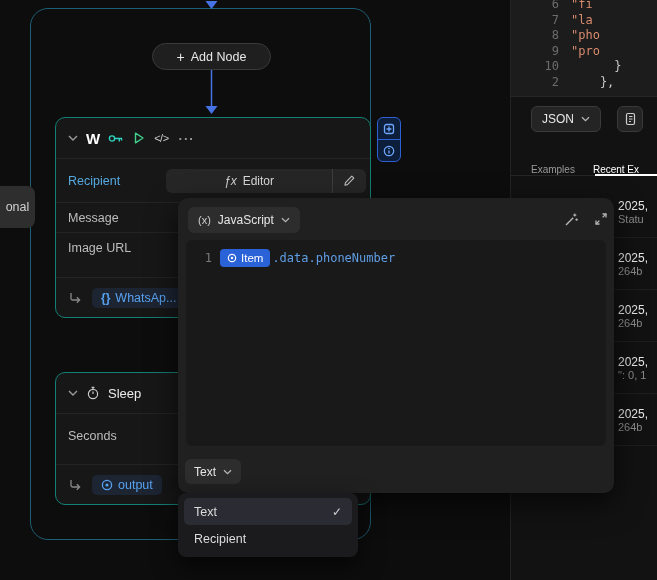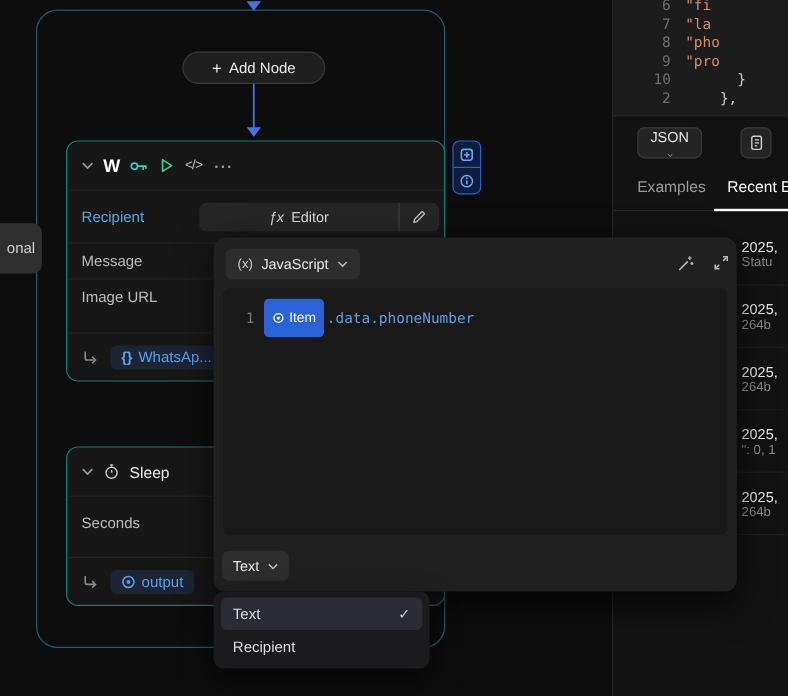--- a/index.html
+++ b/index.html
@@ -67,28 +67,28 @@
                font-family:"DejaVu Sans Mono", monospace; font-size:12px; padding-top:0; }
   .code-line { display:flex; height:15.5px; line-height:15.5px; }
   .code-line:first-child { margin-top:-3px; }
   .ln { width:48px; text-align:right; color:#6d6d6d; flex:none; }
   .ct { margin-left:12px; white-space:pre; }
   .ct.str { color:#d98b6d; }
   .ct.plain { color:#c9c9c9; }
 
   .json-btn { position:absolute; left:20px; top:106px; height:26px; padding:0 10px;
               background:#242424; border:1px solid #3a3a3a; border-radius:6px;
-              display:flex; align-items:center; gap:7px; font-size:12px; color:#e8e8e8; cursor:pointer;flex-direction:column; }
+              display:flex; align-items:center; gap:7px; font-size:12px; color:#e8e8e8; cursor:pointer; }
   .doc-btn { position:absolute; left:106px; top:106px; width:26px; height:26px;
              background:#242424; border:1px solid #3a3a3a; border-radius:6px;
              display:flex; align-items:center; justify-content:center; cursor:pointer; }
 
   .tabs { position:absolute; left:0; top:148px; width:147px; height:28px;
           border-bottom:1px solid #262626; display:flex; gap:18px; padding-left:20px;
-          align-items:flex-start; font-size:13px; }
+          align-items:flex-end; font-size:10px; }
   .tab { color:#9a9a9a; cursor:pointer; white-space:nowrap; }
   .tab.active { color:#ffffff; }
   .tab-underline { position:absolute; left:84px; top:174px; width:63px; height:2px; background:#ffffff; }
 
   .exec { position:absolute; left:0; top:186px; width:147px; }
   .exec-item { height:52px; padding:13px 0 0 107px; border-bottom:1px solid #1e1e1e;
                overflow:hidden; cursor:pointer; }
   .exec-title { font-size:12px; color:#e8e8e8; white-space:nowrap; }
   .exec-sub { font-size:11px; color:#8b8b8b; margin-top:0; white-space:nowrap; }
 
@@ -101,21 +101,21 @@
   .vars-glyph { font-size:11px; color:#cfcfcf; }
   .icon-btn { position:absolute; top:12px; width:18px; height:18px; display:flex;
               align-items:center; justify-content:center; cursor:pointer; }
   .wand-pos { left:384px; } .expand-pos { left:414px; }
   .code-surface { position:absolute; left:8px; top:42px; width:420px; height:206px;
                   background:#191919; border-radius:6px; }
   .expr-line { display:flex; align-items:center; padding-top:9px; }
   .pln { width:26px; text-align:right; color:#787878; font-size:12px;
          font-family:"DejaVu Sans Mono", monospace; flex:none; }
   .item-pill { margin-left:8px; display:inline-flex; align-items:center; gap:4px;
-               background:#2a62d8; color:#ffffff; font-size:11.5px; height:32px;
+               background:#2a62d8; color:#ffffff; font-size:11.5px; height:18px;
                padding:0 7px; border-radius:4px; cursor:pointer; }
   .expr { margin-left:2px; font-family:"DejaVu Sans Mono", monospace; font-size:12px; color:#5f9ee6; }
   .text-btn { position:absolute; left:7px; top:261px; height:25px; padding:0 9px;
               background:#2d2d2d; border-radius:6px; display:flex; align-items:center; gap:7px;
               font-size:12px; color:#e6e6e6; cursor:pointer; }
 
   
   .lang-menu { position:absolute; left:178px; top:493px; width:180px; background:#1b1b1e;
                border-radius:8px; box-shadow:0 10px 24px rgba(0,0,0,0.6); padding:5px 6px; z-index:40; }
   .menu-item { height:27px; display:flex; align-items:center; justify-content:space-between;

